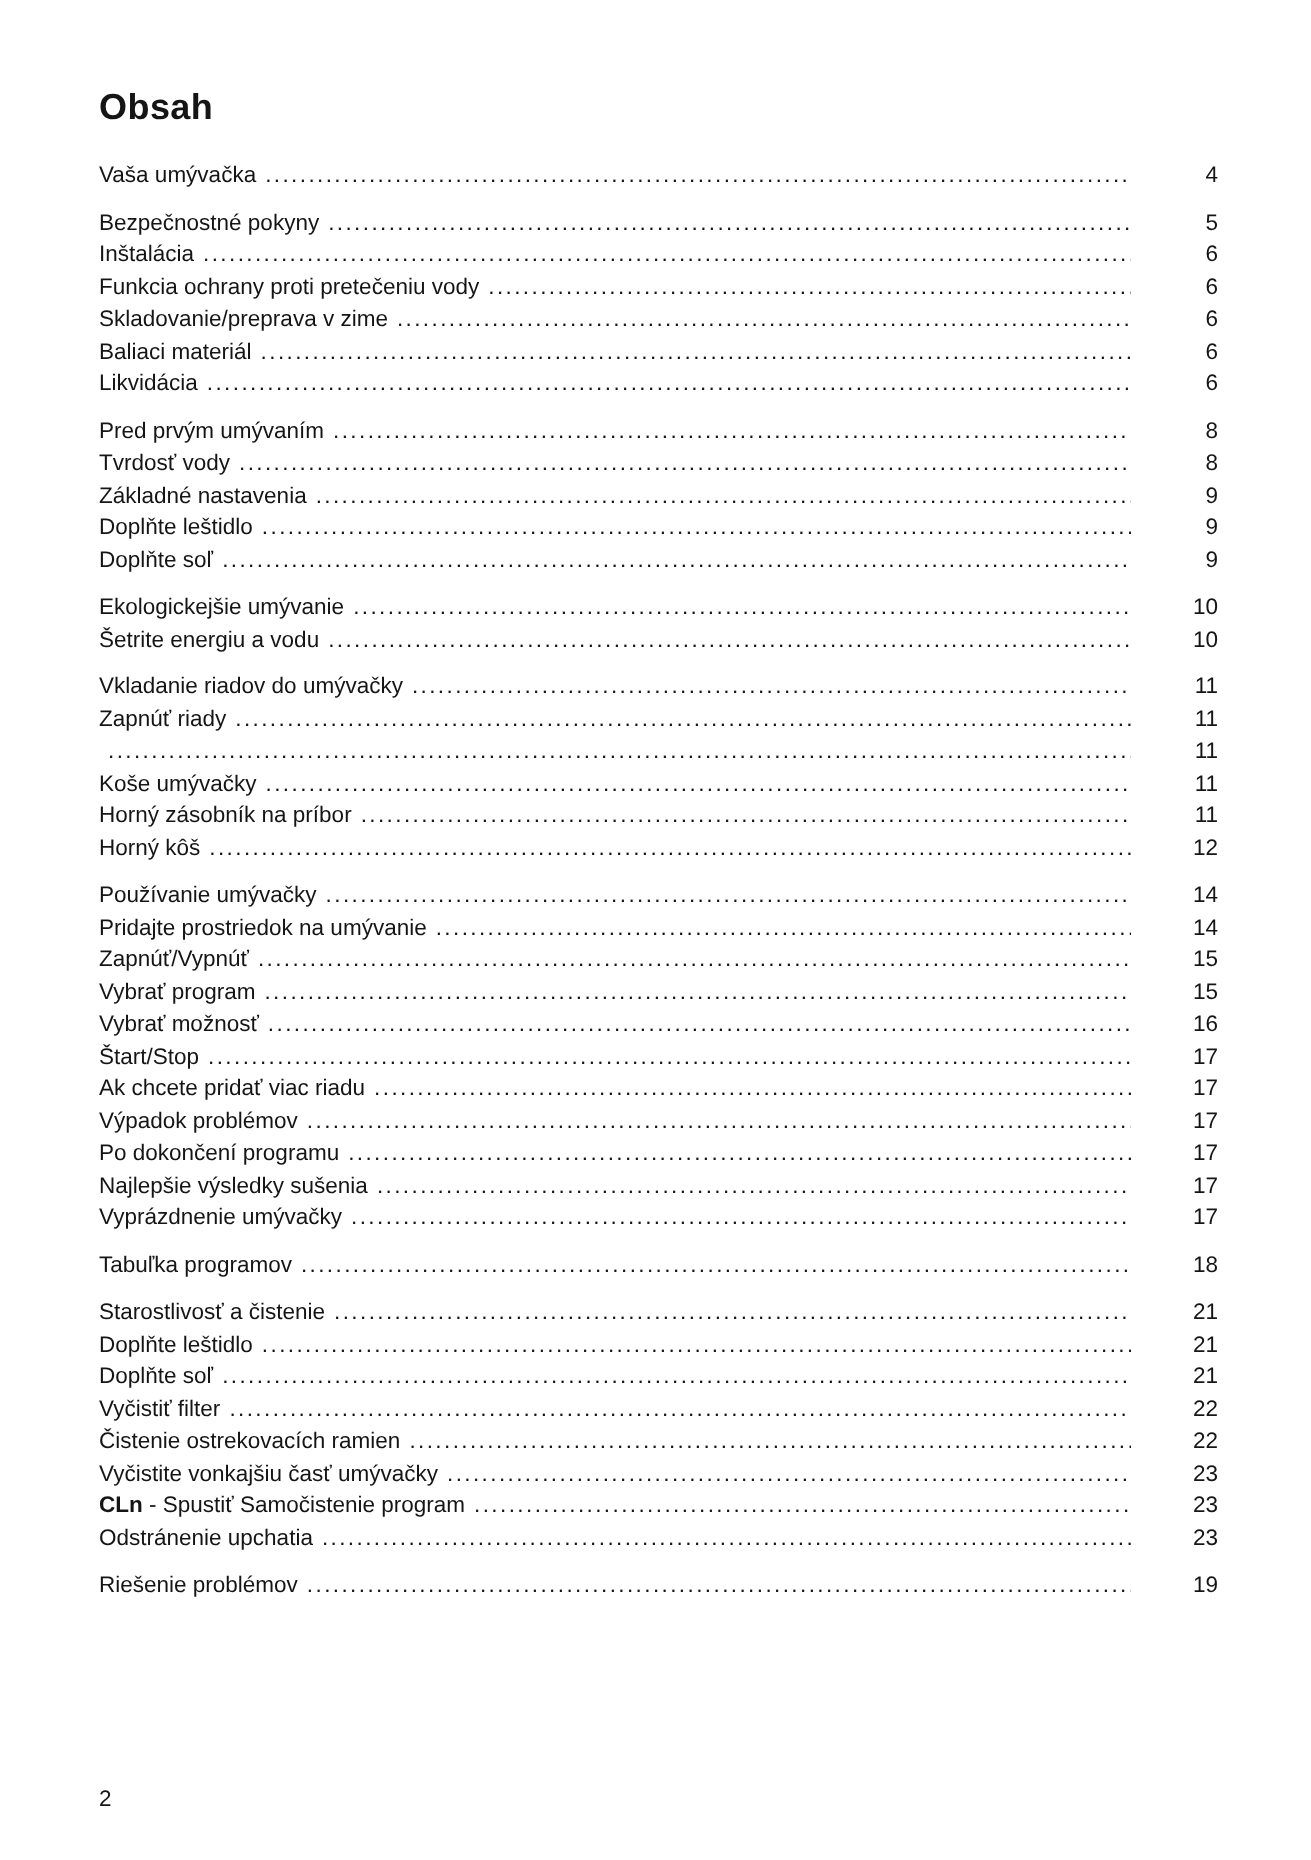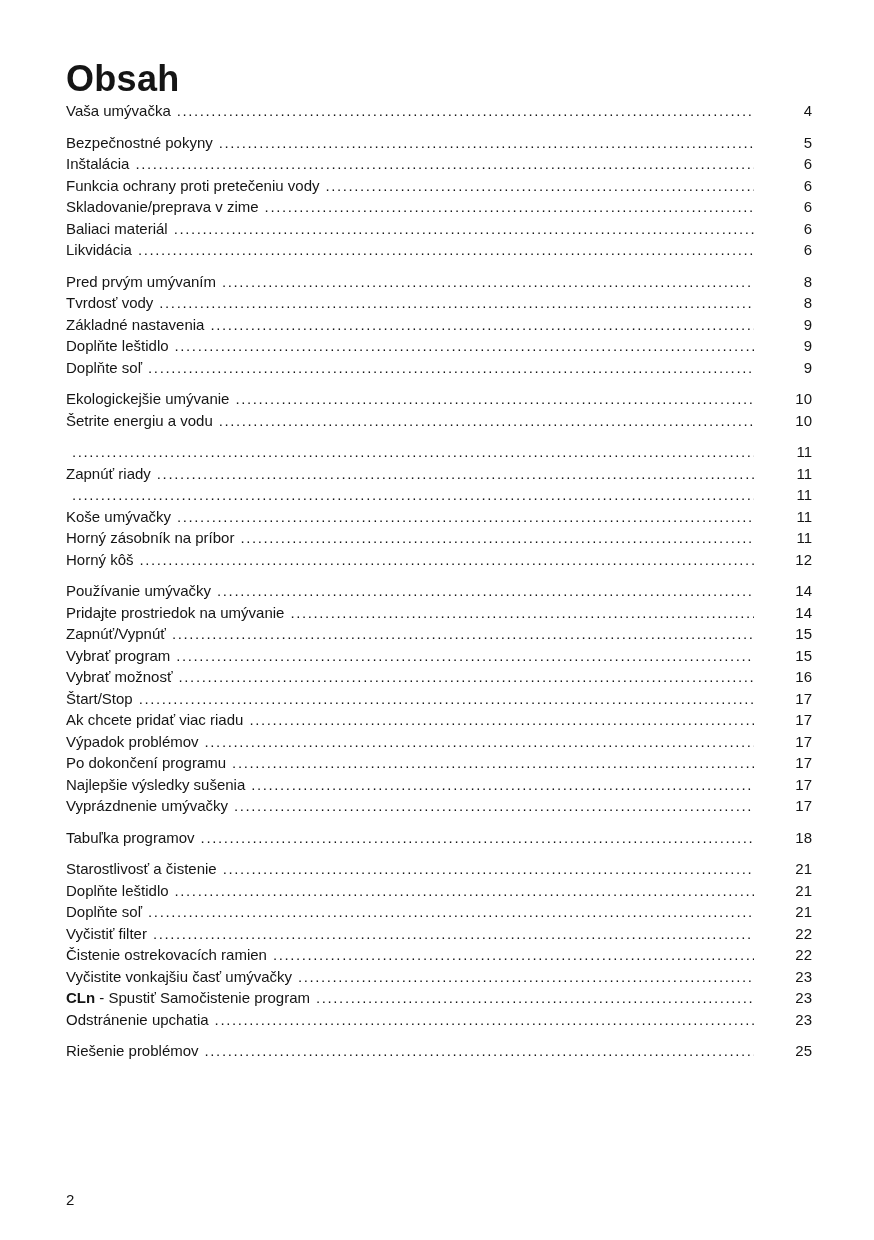--- a/index.html
+++ b/index.html
@@ -10,23 +10,24 @@
   }
   .page {
     position: relative;
     width: 874px;
     height: 1240px;
     background: #ffffff;
     padding: 58px 62px 0 66px;
     overflow: hidden;
   }
   .doc-title {
-    font-size: 36px;
+    font-size: 24px;
     font-weight: bold;
     letter-spacing: 0.3px;
+    margin-bottom: 20px;
   }
   .toc-group { margin-top: 10px; }
   .toc-group:first-child { margin-top: 0; }
   .toc-row {
     display: flex;
     align-items: baseline;
     font-size: 15px;
     line-height: 21.5px;
   }
   .toc-row.bold { font-weight: normal; }
@@ -135,20 +136,21 @@
           <span class="toc-page">10</span>
         </div>
         <div class="toc-row">
           <span class="toc-label">Šetrite energiu a vodu</span>
           <span class="toc-leader"></span>
           <span class="toc-page">10</span>
         </div>
       </div>
       <div class="toc-group">
         <div class="toc-row bold">
+          <span class="toc-label">Vkladanie riadov do umývačky</span>
           <span class="toc-leader"></span>
           <span class="toc-page">11</span>
         </div>
         <div class="toc-row">
           <span class="toc-label">Zapnúť riady</span>
           <span class="toc-leader"></span>
           <span class="toc-page">11</span>
         </div>
         <div class="toc-row">
           <span class="toc-leader"></span>
@@ -273,19 +275,19 @@
         <div class="toc-row">
           <span class="toc-label">Odstránenie upchatia</span>
           <span class="toc-leader"></span>
           <span class="toc-page">23</span>
         </div>
       </div>
       <div class="toc-group">
         <div class="toc-row bold">
           <span class="toc-label">Riešenie problémov</span>
           <span class="toc-leader"></span>
-          <span class="toc-page">25</span>
+          <span class="toc-page">19</span>
         </div>
       </div>
     </div>
 
   <div class="footer-page">2</div>
 </div>
 
 </body></html>

